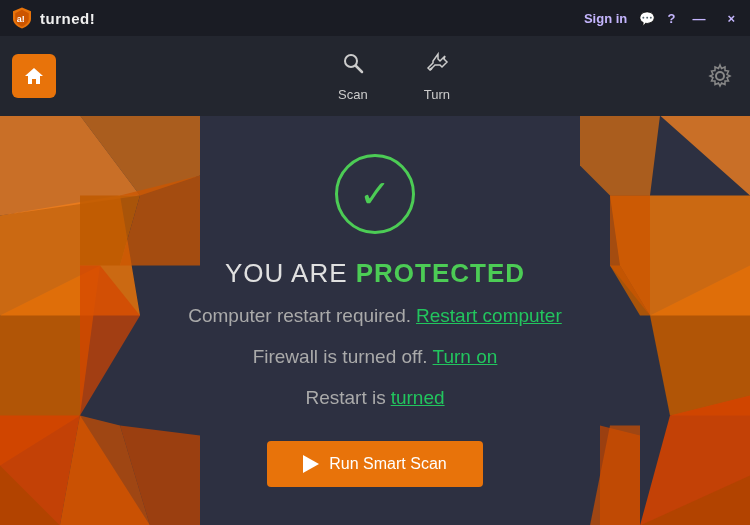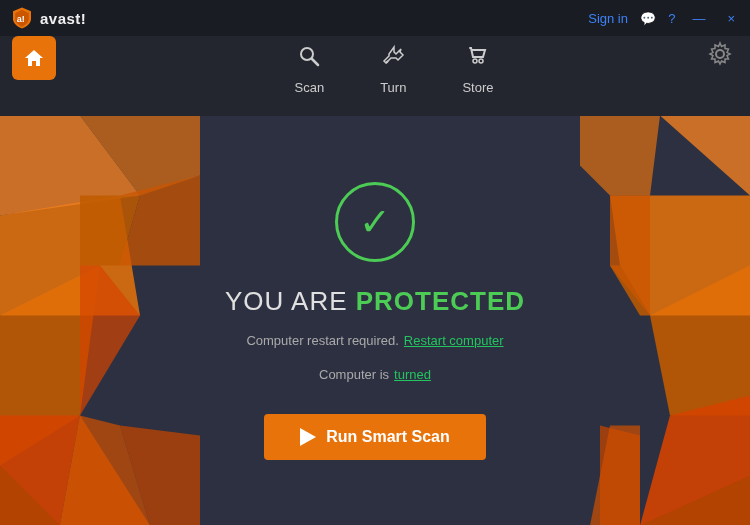--- a/index.html
+++ b/index.html
@@ -55,38 +55,39 @@
       letter-spacing: 0.5px;
     }
 
     .title-bar-right {
       display: flex;
       align-items: center;
       gap: 12px;
     }
 
     .title-bar-right span {
-      color: #3b82f6;
+      color: #c4b5fd;
       font-size: 13px;
       cursor: pointer;
+      font-weight: bold;
     }
 
     .win-btn {
       color: #aaaaaa;
       font-size: 13px;
       cursor: pointer;
       padding: 2px 5px;
     }
 
     
     .nav-bar {
       height: 80px;
       background: #23262f;
       display: flex;
-      align-items: flex-start;
+      align-items: center;
       padding: 0 12px;
       flex-shrink: 0;
       position: relative;
     }
 
     .nav-home {
       width: 44px;
       height: 44px;
       background: #e8730a;
       border-radius: 6px;
@@ -198,21 +199,21 @@
     .status-protected {
       color: #4ccc55;
       font-weight: 600;
     }
 
     .status-messages {
       display: flex;
       flex-direction: column;
       align-items: center;
       gap: 19px;
-      font-size: 13px;
+      font-size: 19px;
       color: #aaaaaa;
     }
 
     .status-messages a {
       color: #22c55e;
       text-decoration: underline;
       cursor: pointer;
     }
 
     .status-line {
@@ -222,21 +223,21 @@
     }
 
     .scan-button {
       margin-top: 16px;
       background: #e8730a;
       border: none;
       border-radius: 4px;
       padding: 14px 36px;
       color: #ffffff;
       font-size: 16px;
-      font-weight: 700;
+      font-weight: 400;
       cursor: pointer;
       display: flex;
       align-items: center;
       gap: 10px;
       transition: background 0.2s;
       justify-content: center;
     }
 
     .play-icon {
       width: 0;
@@ -255,21 +256,21 @@
 
   <div class="title-bar">
     <div class="title-bar-left">
       <div class="avast-logo">
 
         <svg class="avast-icon" viewBox="0 0 32 32" fill="none" xmlns="http://www.w3.org/2000/svg">
           <path d="M16 2 L28 7 L28 17 C28 23 22 28 16 30 C10 28 4 23 4 17 L4 7 Z" fill="#e8730a"></path>
           <path d="M16 5 L25 9.5 L25 17 C25 21.5 21 25.5 16 27.5 C11 25.5 7 21.5 7 17 L7 9.5 Z" fill="#cc5500"></path>
           <text x="9" y="21" font-size="12" fill="white" font-weight="bold">a!</text>
         </svg>
-        <span class="avast-text">avast!</span>
+        <span class="avast-text">turned!</span>
       </div>
     </div>
     <div class="title-bar-right">
       <span>Sign in</span>
       <span>💬</span>
       <span>?</span>
       <span class="win-btn">—</span>
       <span class="win-btn win-close">×</span>
     </div>
   </div>
@@ -296,30 +297,20 @@
         <span class="nav-item-icon">
           <svg width="24" height="24" viewBox="0 0 24 24" fill="none">
             <path d="M13 3 L13 8 L15 10 L20 5 L19 8 L22 11 L17 16 L15 14 L10 14 L5 19 L3 17 L8 12 L8 10 Z" stroke="#cccccc" stroke-width="1.5" fill="none"></path>
             <line x1="7" y1="17" x2="5" y2="19" stroke="#cccccc" stroke-width="2"></line>
           </svg>
         </span>
         <span class="nav-item-label">Turn</span>
       </div>
 
 
-      <div class="nav-item">
-        <span class="nav-item-icon">
-          <svg width="24" height="24" viewBox="0 0 24 24" fill="none">
-            <path d="M4 4 L5 4 L7 13 L17 13 L19 6 L6 6" stroke="#cccccc" stroke-width="2" fill="none" stroke-linecap="round"></path>
-            <circle cx="9" cy="17" r="2" stroke="#cccccc" stroke-width="1.5" fill="none"></circle>
-            <circle cx="15" cy="17" r="2" stroke="#cccccc" stroke-width="1.5" fill="none"></circle>
-          </svg>
-        </span>
-        <span class="nav-item-label">Store</span>
-      </div>
     </div>
 
     <div class="nav-gear">
       <svg width="26" height="26" viewBox="0 0 26 26" fill="none">
         <circle cx="13" cy="13" r="4" stroke="#888888" stroke-width="2" fill="none"></circle>
         <path d="M13 2 L14.5 5.5 L18 4 L18 7.5 L21.5 8 L20 11.5 L23 13 L20 14.5 L21.5 18 L18 18 L18 21.5 L14.5 20 L13 23 L11.5 20 L8 21.5 L8 18 L4.5 18 L6 14.5 L3 13 L6 11.5 L4.5 8 L8 7.5 L8 4 L11.5 5.5 Z" stroke="#888888" stroke-width="1.5" fill="none"></path>
       </svg>
     </div>
   </div>
 
@@ -361,21 +352,25 @@
       <div class="status-title">
         <span>YOU ARE </span><span class="status-protected">PROTECTED</span>
       </div>
 
       <div class="status-messages">
         <div class="status-line">
           <span>Computer restart required. </span>
           <a>Restart computer</a>
         </div>
         <div class="status-line">
-          <span>Computer is  </span>
+          <span>Firewall is turned off.  </span>
+          <a>Turn on</a>
+        </div>
+        <div class="status-line">
+          <span>Restart is  </span>
           <a>turned</a>
         </div>
       </div>
 
       <button class="scan-button">
         <span class="play-icon"></span>
         <span>Run Smart Scan</span>
       </button>
 
     </div>

